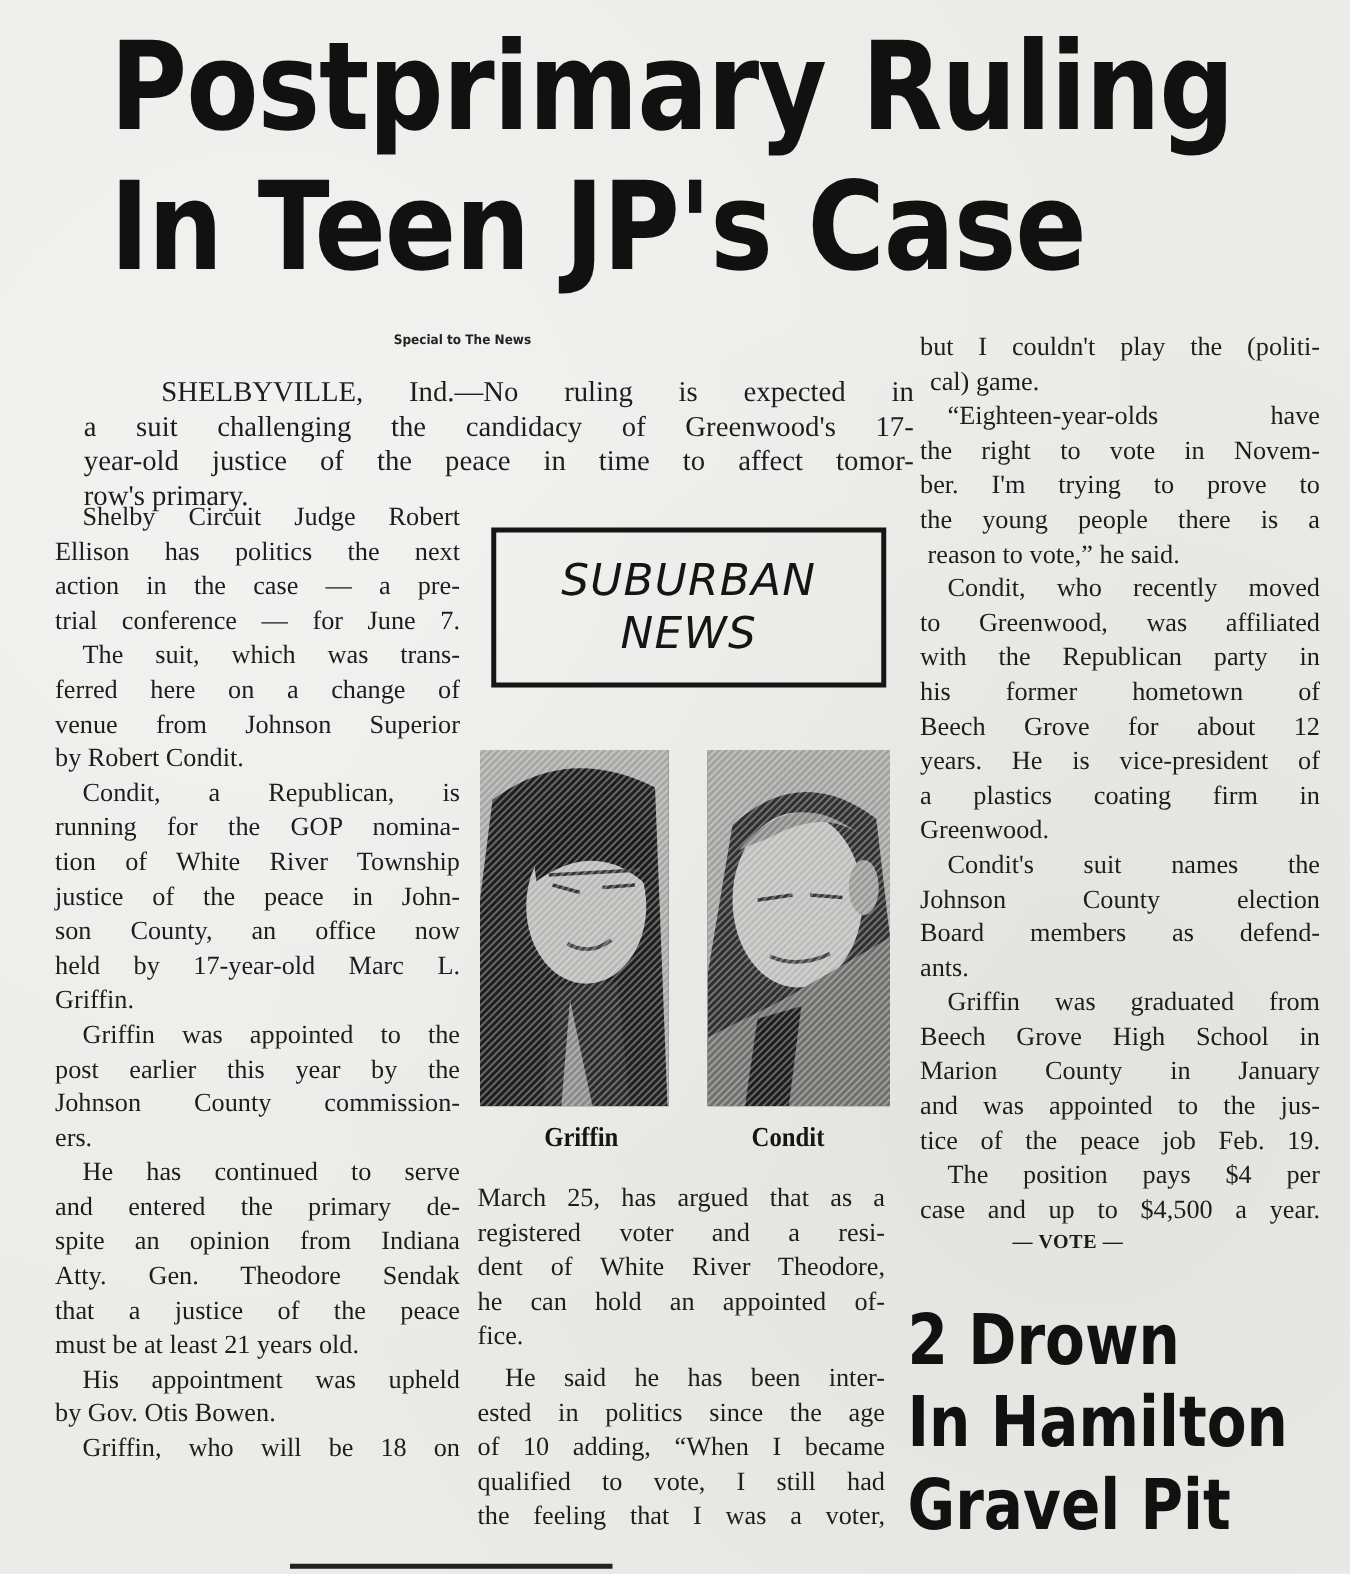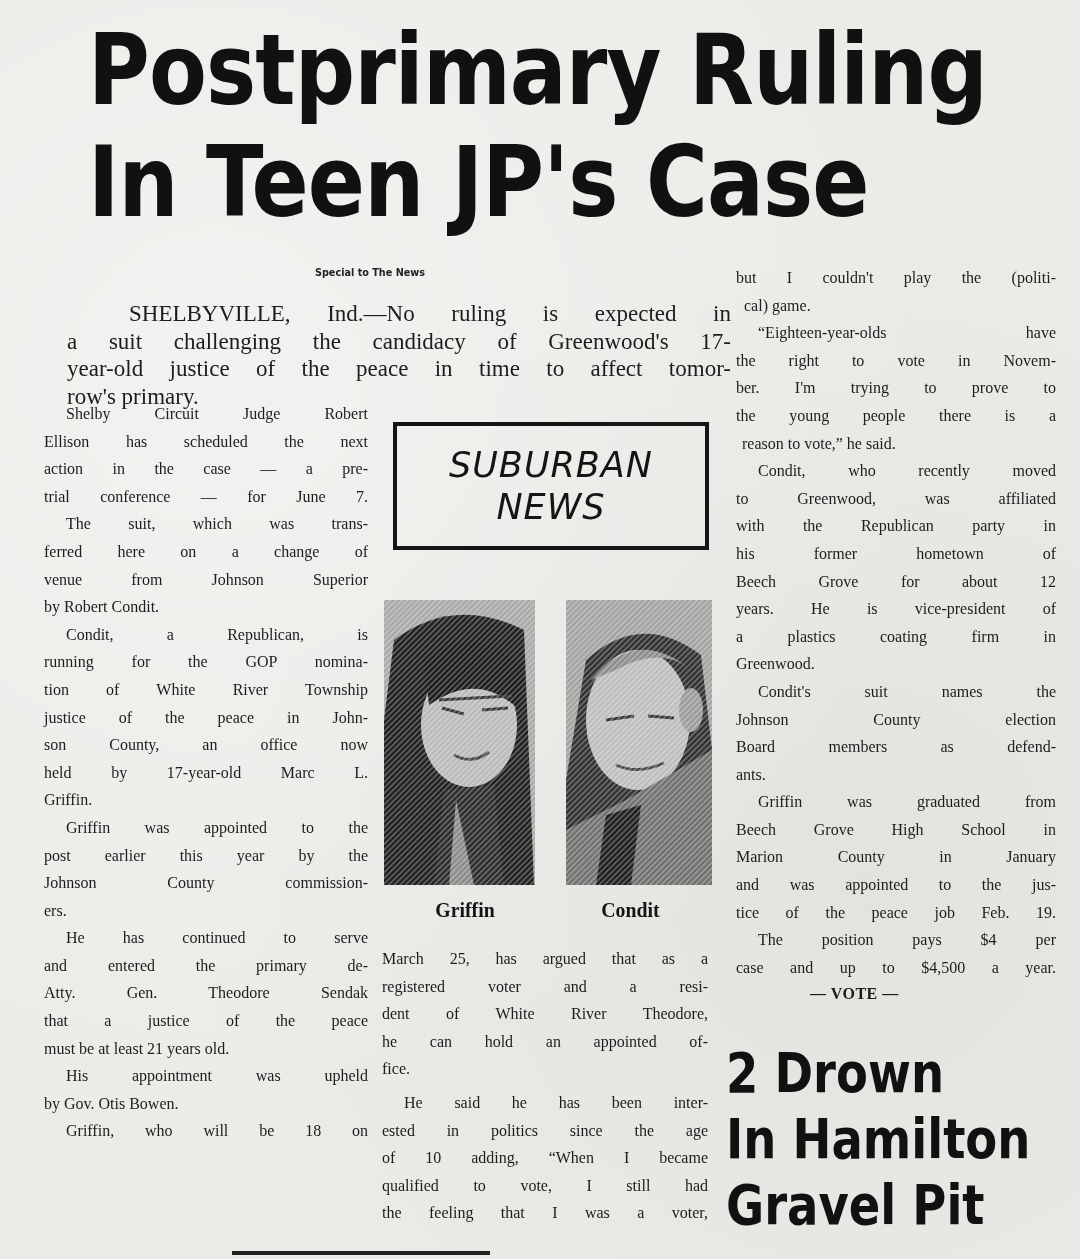--- a/index.html
+++ b/index.html
@@ -31,21 +31,21 @@
   }
   .lead {
     position: absolute; left: 55px; top: 288px; width: 664px;
     font-family: "Liberation Serif", serif; font-size: 23px; line-height: 27.5px;
     text-align: justify; color: #1d1d1d; margin: 12px;
   }
   .lead .ln { display: block; text-align: justify; text-align-last: justify; white-space: nowrap; }
   .lead .ln.last { text-align-last: left; }
   .col {
     position: absolute;
-    font-family: "Liberation Serif", serif; font-size: 16px; line-height: 27.6px;
+    font-family: "Liberation Serif", serif; font-size: 21px; line-height: 27.6px;
     color: #1d1d1d;
   }
   .col .ln { display: block; white-space: nowrap; text-align: justify; text-align-last: justify; }
   .col .ln.last { text-align-last: left; }
   .col .ln.ind { padding-left: 22px; }
   .col1 { left: 44px; top: 400px; width: 324px; }
   .col2 { left: 382px; top: 945px; width: 326px; }
   .col3 { left: 736px; top: 264px; width: 320px; }
   .gap { display: block; height: 6px; }
   .suburban-box {
@@ -103,40 +103,41 @@
 
   <p class="lead">
     <span class="ln" style="padding-left:62px">SHELBYVILLE, Ind.—No ruling is expected in</span>
     <span class="ln">a suit challenging the candidacy of Greenwood's 17-</span>
     <span class="ln">year-old justice of the peace in time to affect tomor-</span>
     <span class="ln last">row's primary.</span>
   </p>
 
   <div class="col col1">
     <span class="ln ind">Shelby Circuit Judge Robert</span>
-    <span class="ln">Ellison has scheduled the next</span>
+    <span class="ln">Ellison has politics the next</span>
     <span class="ln">action in the case — a pre-</span>
     <span class="ln">trial conference — for June 7.</span>
     <span class="ln ind">The suit, which was trans-</span>
     <span class="ln">ferred here on a change of</span>
     <span class="ln">venue from Johnson Superior</span>
     <span class="ln last">by Robert Condit.</span>
     <span class="ln ind">Condit, a Republican, is</span>
     <span class="ln">running for the GOP nomina-</span>
     <span class="ln">tion of White River Township</span>
     <span class="ln">justice of the peace in John-</span>
     <span class="ln">son County, an office now</span>
     <span class="ln">held by 17-year-old Marc L.</span>
     <span class="ln last">Griffin.</span>
     <span class="ln ind">Griffin was appointed to the</span>
     <span class="ln">post earlier this year by the</span>
     <span class="ln">Johnson County commission-</span>
     <span class="ln last">ers.</span>
     <span class="ln ind">He has continued to serve</span>
     <span class="ln">and entered the primary de-</span>
+    <span class="ln">spite an opinion from Indiana</span>
     <span class="ln">Atty. Gen. Theodore Sendak</span>
     <span class="ln">that a justice of the peace</span>
     <span class="ln last">must be at least 21 years old.</span>
     <span class="ln ind">His appointment was upheld</span>
     <span class="ln last">by Gov. Otis Bowen.</span>
     <span class="ln ind">Griffin, who will be 18 on</span>
   </div>
 
   <div class="suburban-box">
     <span>SUBURBAN</span>

